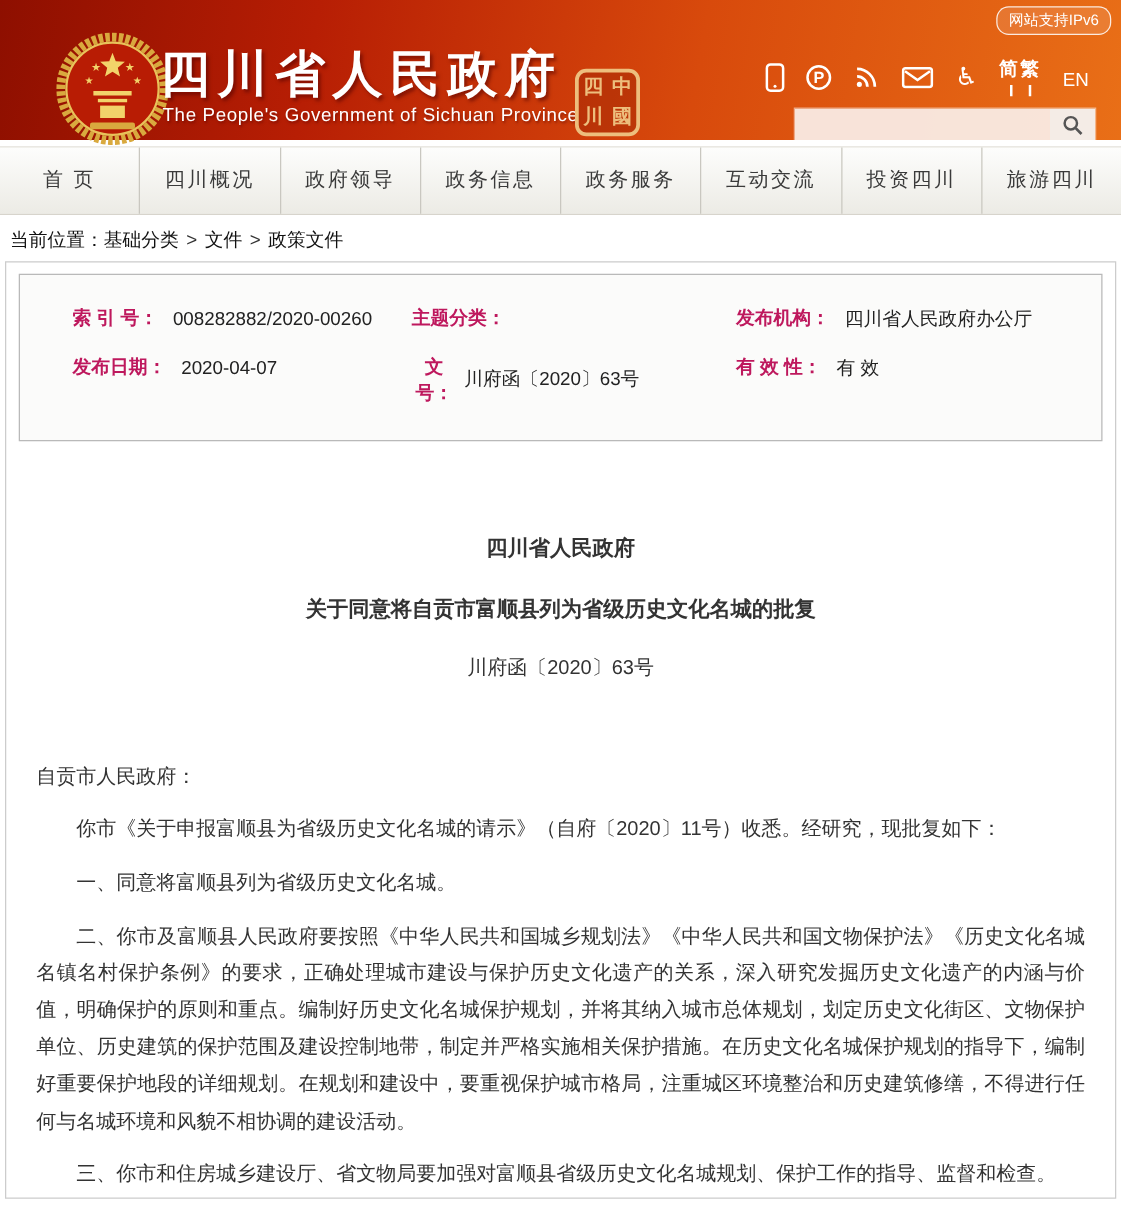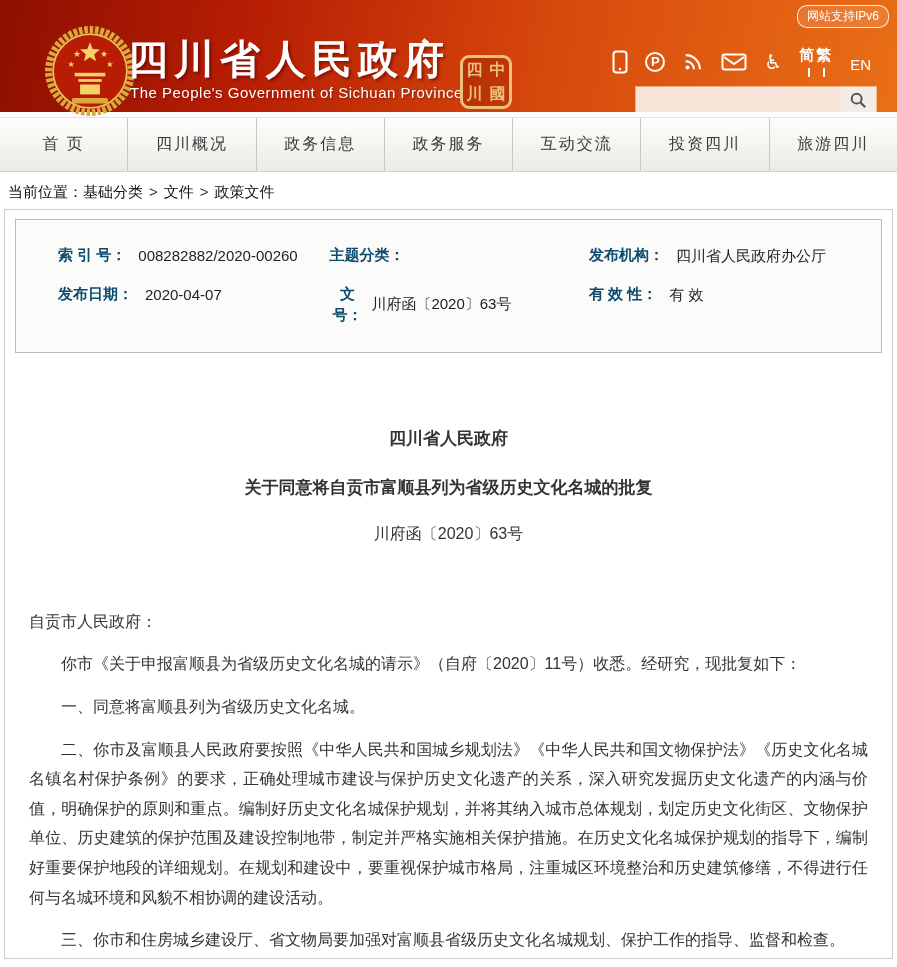--- a/index.html
+++ b/index.html
@@ -58,21 +58,21 @@
   
   .content-box { margin:0 4px; border:1px solid #ccc; background:#fff;
     height:750px; overflow:hidden; }
   .meta-box { margin:9px 10px 0; border:1px solid #b9b9b9; background:#fbfbfa;
     padding:16px 0 18px; }
   .meta-row { display:flex; padding:9px 0; }
   .meta-cell { display:flex; align-items:flex-start; }
   .c1 { width:36%; padding-left:42px; }
   .c2 { width:30%; padding-left:2px; }
   .c3 { width:34%; padding-left:2px; }
-  .meta-label { font-weight:bold; color:#0c4a6e; font-size:15px; white-space:pre;
+  .meta-label { font-weight:bold; color:#be185d; font-size:15px; white-space:pre;
     margin-right:12px; line-height:1.35; }
   .label-narrow { white-space:normal; width:2.4em; text-align:center; margin-right:6px; }
   .meta-value { color:#222; font-size:15px; line-height:1.35; padding-top:1px; }
 
   .doc { padding:0 24px; color:#333; font-size:16px; }
   .doc-org   { text-align:center; font-weight:bold; font-size:17px; margin-top:74px; }
   .doc-title { text-align:center; font-weight:bold; font-size:17px; margin-top:26px; }
   .doc-num   { text-align:center; font-size:16px; margin-top:25px; }
   .salutation { margin-top:62px; line-height:1.85; }
   .para { text-indent:2em; line-height:1.85; margin-top:13px; text-align:justify; }
@@ -148,20 +148,21 @@
         <circle cx="8.5" cy="8.5" r="5.5" fill="none" stroke="#555" stroke-width="2.2"></circle>
         <line x1="12.8" y1="12.8" x2="18" y2="18" stroke="#555" stroke-width="2.4"></line>
       </svg>
     </button>
   </div>
 </div>
 
 <div class="navbar">
   <div class="nav-item">首 页</div>
   <div class="nav-item">四川概况</div>
+  <div class="nav-item">政府领导</div>
   <div class="nav-item">政务信息</div>
   <div class="nav-item">政务服务</div>
   <div class="nav-item">互动交流</div>
   <div class="nav-item">投资四川</div>
   <div class="nav-item">旅游四川</div>
 </div>
 
 <div class="breadcrumb">
   <span>当前位置：</span><span class="crumb">基础分类</span><span class="sep">&gt;</span><span class="crumb">文件</span><span class="sep">&gt;</span><span class="crumb">政策文件</span>
 </div>

